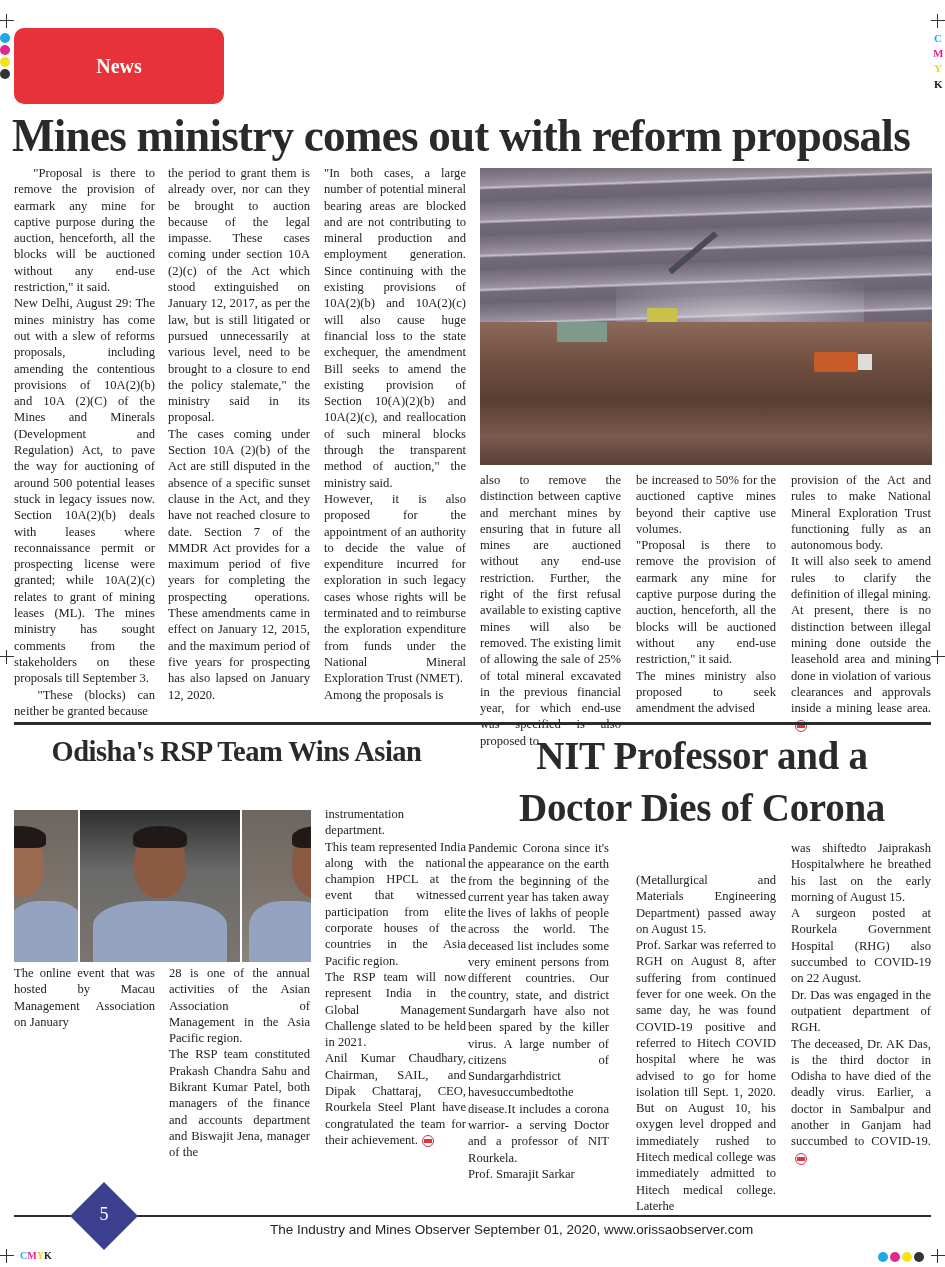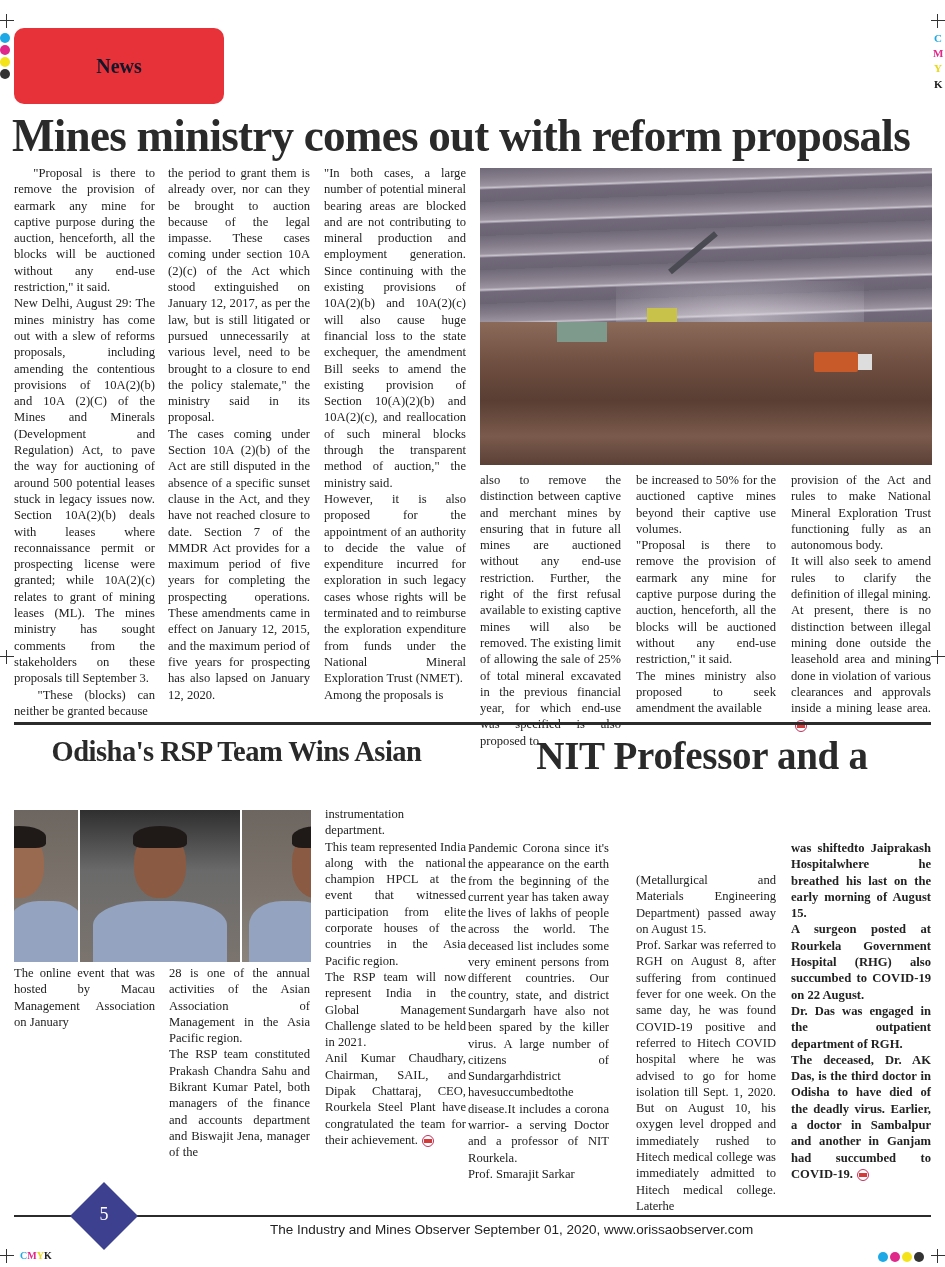--- a/index.html
+++ b/index.html
@@ -15,21 +15,21 @@
   .cross::after { left: 6px; top: 0; width: 1px; height: 14px; }
 
   .dot { position: absolute; width: 10px; height: 10px; border-radius: 50%; }
 
   .cmyk-letter { position: absolute; font-weight: bold; font-size: 11px; font-family: "Liberation Serif", serif; }
 
   .news-badge {
     left: 14px; top: 28px; width: 210px; height: 76px;
     background: #e8323a; border-radius: 10px;
     display: flex; align-items: center; justify-content: center;
-    color: #0f172a; font-weight: bold; font-size: 20px;
+    color: #ffffff; font-weight: bold; font-size: 20px;
   }
 
   .headline-main {
     left: 12px; top: 108px; width: 925px;
     font-size: 47px; font-weight: bold; letter-spacing: -0.8px; color: #2a2a2a;
     white-space: nowrap; line-height: 54px; transform: scaleX(0.96); transform-origin: left;
   }
 
   .col {
     position: absolute; font-size: 12.6px; line-height: 16.3px; text-align: justify; color: #222;
@@ -146,21 +146,21 @@
   <div class="excavator"></div>
   <div class="truck"></div>
 </div>
 
 <div class="col" style="left:480px;top:472px;width:141px;">
   <p>also to remove the distinction between captive and merchant mines by ensuring that in future all mines are auctioned without any end-use restriction. Further, the right of the first refusal available to existing captive mines will also be removed. The existing limit of allowing the sale of 25% of total mineral excavated in the previous financial year, for which end-use was specified is also proposed to</p>
 </div>
 <div class="col" style="left:636px;top:472px;width:140px;">
   <p>be increased to 50% for the auctioned captive mines beyond their captive use volumes.</p>
   <p>"Proposal is there to remove the provision of earmark any mine for captive purpose during the auction, henceforth, all the blocks will be auctioned without any end-use restriction," it said.</p>
-  <p>The mines ministry also proposed to seek amendment the available</p>
+  <p>The mines ministry also proposed to seek amendment the advised</p>
 </div>
 <div class="col" style="left:791px;top:472px;width:140px;">
   <p>provision of the Act and rules to make National Mineral Exploration Trust functioning fully as an autonomous body.</p>
   <p><span>It will also seek to amend rules to clarify the definition of illegal mining. At present, there is no distinction between illegal mining done outside the leasehold area and mining done in violation of various clearances and approvals inside a mining lease area.</span><span class="end-mark"></span></p>
 </div>
 
 <div class="rule-thick" style="left:14px;top:722px;width:917px;height:3px;"></div>
 
 <div class="headline-sub" style="left:14px;top:734px;width:445px;font-size:28.5px;line-height:36px;letter-spacing:-0.5px;">
   <div>Odisha's RSP Team Wins Asian</div>
@@ -193,31 +193,32 @@
 </div>
 <div class="col" style="left:325px;top:806px;width:141px;">
   <p>instrumentation department.</p>
   <p>This team represented India along with the national champion HPCL at the event that witnessed participation from elite corporate houses of the countries in the Asia Pacific region.</p>
   <p>The RSP team will now represent India in the Global Management Challenge slated to be held in 2021.</p>
   <p><span>Anil Kumar Chaudhary, Chairman, SAIL, and Dipak Chattaraj, CEO, Rourkela Steel Plant have congratulated the team for their achievement.</span><span class="end-mark"></span></p>
 </div>
 
 <div class="headline-sub" style="left:472px;top:730px;width:460px;font-size:39px;line-height:52px;letter-spacing:-0.3px;">
   <div>NIT Professor and a</div>
+  <div>Doctor Dies of Corona</div>
 </div>
 
 <div class="col" style="left:468px;top:840px;width:141px;">
   <p>Pandemic Corona since it's the appearance on the earth from the beginning of the current year has taken away the lives of lakhs of people across the world. The deceased list includes some very eminent persons from different countries. Our country, state, and district Sundargarh have also not been spared by the killer virus. A large number of citizens of Sundargarhdistrict havesuccumbedtothe disease.It includes a corona warrior- a serving Doctor and a professor of NIT Rourkela.</p>
   <p>Prof. Smarajit Sarkar</p>
 </div>
 <div class="col" style="left:636px;top:840px;width:140px;margin-top:32px;">
   <p>(Metallurgical and Materials Engineering Department) passed away on August 15.</p>
   <p>Prof. Sarkar was referred to RGH on August 8, after suffering from continued fever for one week. On the same day, he was found COVID-19 positive and referred to Hitech COVID hospital where he was advised to go for home isolation till Sept. 1, 2020. But on August 10, his oxygen level dropped and immediately rushed to Hitech medical college was immediately admitted to Hitech medical college. Laterhe</p>
 </div>
-<div class="col" style="left:791px;top:840px;width:140px;font-weight:bold;">
+<div class="col" style="left:791px;top:840px;width:140px;">
   <p>was shiftedto Jaiprakash Hospitalwhere he breathed his last on the early morning of August 15.</p>
   <p>A surgeon posted at Rourkela Government Hospital (RHG) also succumbed to COVID-19 on 22 August.</p>
   <p>Dr. Das was engaged in the outpatient department of RGH.</p>
   <p><span>The deceased, Dr. AK Das, is the third doctor in Odisha to have died of the deadly virus. Earlier, a doctor in Sambalpur and another in Ganjam had succumbed to COVID-19.</span><span class="end-mark"></span></p>
 </div>
 
 <div class="rule-thick" style="left:14px;top:1215px;width:917px;height:2px;"></div>
 
 <div class="abs page-diamond">
   <svg width="68" height="68" viewBox="0 0 68 68">

